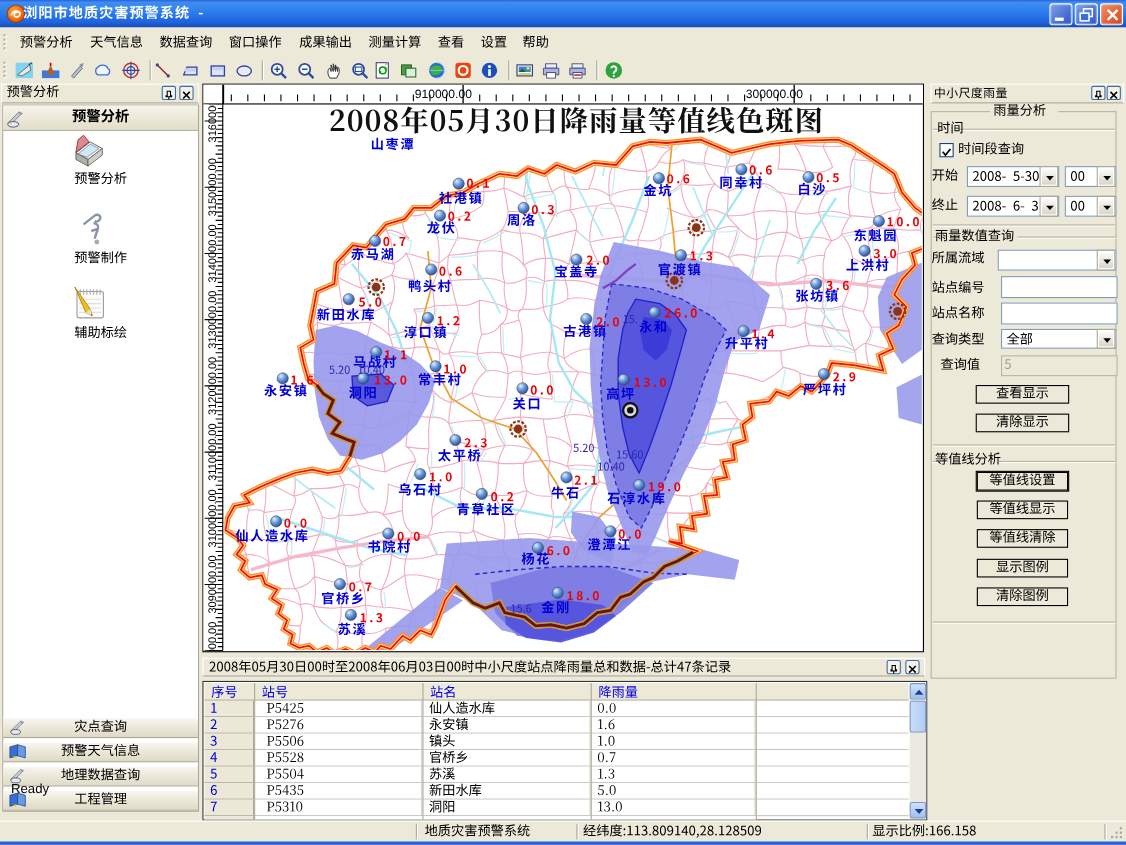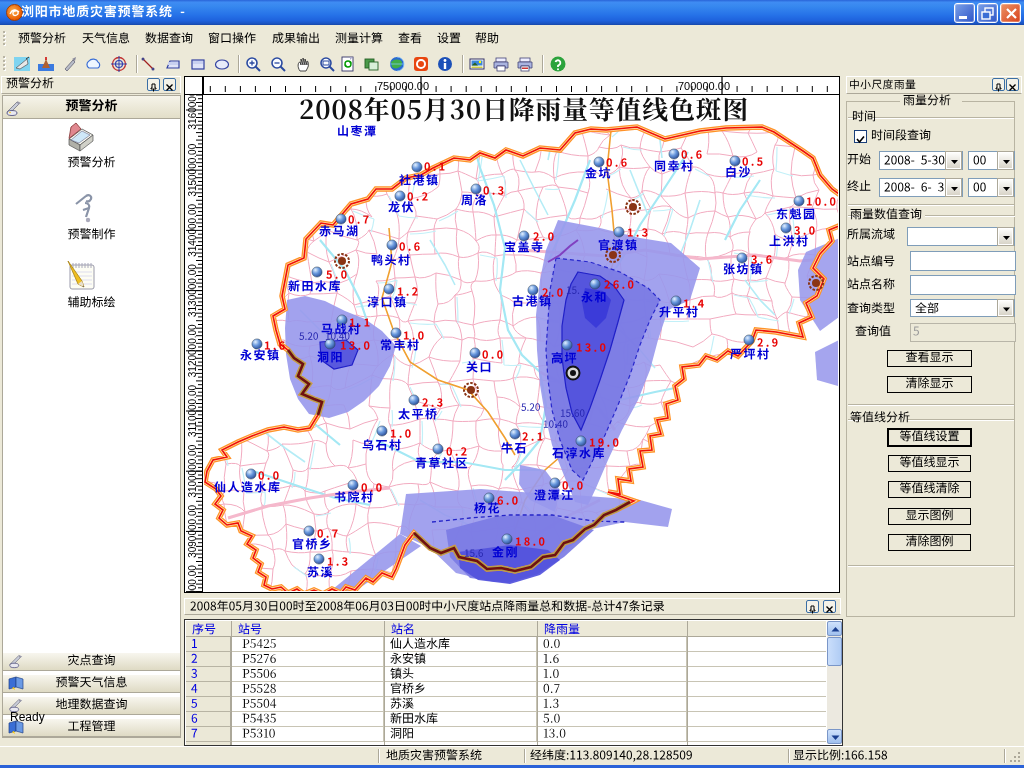--- a/index.html
+++ b/index.html
@@ -241,22 +241,22 @@
     <text transform="rotate(-90 8 15.0)" x="8" y="18.0" text-anchor="middle" font-family="Liberation Sans,sans-serif" font-size="10" fill="#000">3160000</text>
     <text transform="rotate(-90 8 75.2)" x="8" y="78.2" text-anchor="middle" font-family="Liberation Sans,sans-serif" font-size="10" fill="#000">3150000.00</text>
     <text transform="rotate(-90 8 135.4)" x="8" y="138.4" text-anchor="middle" font-family="Liberation Sans,sans-serif" font-size="10" fill="#000">3140000.00</text>
     <text transform="rotate(-90 8 195.6)" x="8" y="198.6" text-anchor="middle" font-family="Liberation Sans,sans-serif" font-size="10" fill="#000">3130000.00</text>
     <text transform="rotate(-90 8 255.8)" x="8" y="258.8" text-anchor="middle" font-family="Liberation Sans,sans-serif" font-size="10" fill="#000">3120000.00</text>
     <text transform="rotate(-90 8 316.0)" x="8" y="319.0" text-anchor="middle" font-family="Liberation Sans,sans-serif" font-size="10" fill="#000">3110000.00</text>
     <text transform="rotate(-90 8 376.2)" x="8" y="379.2" text-anchor="middle" font-family="Liberation Sans,sans-serif" font-size="10" fill="#000">3100000.00</text>
     <text transform="rotate(-90 8 436.4)" x="8" y="439.4" text-anchor="middle" font-family="Liberation Sans,sans-serif" font-size="10" fill="#000">3090000.00</text>
     <text transform="rotate(-90 8 496.6)" x="8" y="499.6" text-anchor="middle" font-family="Liberation Sans,sans-serif" font-size="10" fill="#000">3080000.00</text>
   </svg>
-<div style="position:absolute;left:377px;top:80px;font:11px 'Liberation Sans',sans-serif;color:#000;white-space:nowrap">750000.00</div>
-<div style="position:absolute;left:678px;top:80px;font:11px 'Liberation Sans',sans-serif;color:#000;white-space:nowrap">700000.00</div>
+<div style="position:absolute;left:377px;top:80px;font:11px 'Liberation Sans',sans-serif;color:#000;white-space:nowrap">910000.00</div>
+<div style="position:absolute;left:678px;top:80px;font:11px 'Liberation Sans',sans-serif;color:#000;white-space:nowrap">300000.00</div>
 <svg width="634" height="496" viewBox="0 0 634 496" style="position:absolute;left:204px;top:95px">
     <defs>
       <clipPath id="cc">
         <path d="M229 73 L250 63 L266 65 L276 58 L291 63 L302 55 L319 61 L336 53 L356 55 L371 38 L387 34 L402 35 L433 32 L461 44 L496 36 L522 33 L558 32 L570 37 L599 56 L609 63 L616 80 L628 94 L642 104 L642 128 L625 135 L628 146 L616 159 L609 173 L620 184 L613 201 L602 208 L608 222 L595 228 L599 242 L572 237 L552 235 L548 246 L534 261 L524 256 L513 265 L502 261 L495 270 L478 272 L480 284 L471 291 L474 305 L462 309 L464 323 L453 325 L457 339 L446 341 L448 355 L436 356 L439 372 L425 374 L427 386 L414 384 L416 399 L404 397 L430 406 L412 415 L400 420 L390 430 L381 434 L369 445 L360 448 L351 460 L339 462 L327 472 L311 476 L297 473 L283 474 L273 466 L255 462 L250 453 L237 458 L226 453 L210 438 L201 450 L192 474 L188 482 L178 478 L169 487 L162 483 L151 495 L142 492 L137 498 L128 494 L119 499 L110 495 L100 499 L93 494 L84 498 L77 492 L68 494 L60 490 L62 482 L54 477 L57 469 L49 463 L52 455 L43 449 L48 441 L37 436 L34 428 L23 430 L15 423 L19 415 L11 409 L17 401 L12 394 L1 387 L3 376 L9 365 L23 362 L18 355 L34 347 L48 341 L64 335 L80 332 L94 335 L106 333 L114 320 L118 307 L110 304 L98 299 L105 289 L94 281 L99 269 L90 263 L84 255 L76 249 L72 235 L69 221 L81 214 L78 201 L84 170 L100 163 L102 144 L117 128 L129 130 L147 109 L164 104 L172 94 L188 94 L202 83 L217 80 Z"></path>
       </clipPath>
     </defs>
     <g clip-path="url(#cc)">
       <path d="M5 -3Q9 -9 22 -10M5 -3Q8 10 6 20M6 20Q7 19 17 19M-4 35Q6 31 15 37M-4 35Q-2 46 -3 56M-3 56Q6 61 14 60M4 83Q13 77 18 74M4 83Q9 89 5 98M6 125Q15 125 22 118M6 125Q5 138 2 141M2 141Q11 141 18 134M2 141Q4 151 -1 159M-1 159Q6 160 21 166M-1 159Q-7 168 -5 183M-5 183Q-2 193 -0 205M-0 205Q10 201 26 201M-0 205Q3 213 4 219M4 219Q18 217 28 223M4 219Q10 236 7 250M7 250Q13 252 16 247M7 250Q4 252 7 264M7 264Q12 262 22 267M7 264Q5 275 -4 291M-4 291Q10 291 26 282M-4 291Q-7 300 -6 315M-6 315Q4 311 18 305M-6 315Q-7 318 -6 327M-6 327Q7 327 19 335M-2 356Q-1 362 -7 369M-7 369Q4 378 4 387M4 387Q16 387 21 396M4 387Q1 404 -6 420M-6 420Q8 411 20 409M-6 420Q-3 429 1 429M1 429Q12 434 27 438M1 429Q4 449 -1 461M-1 461Q12 458 22 453M-1 461Q-0 470 -5 479M-5 479Q8 474 19 478M-5 479Q-7 491 0 495M0 495Q17 495 28 500M-5 521Q13 515 23 517M-5 521Q-5 536 4 545M22 -10Q27 -8 39 -4M22 -10Q17 8 17 19M17 19Q28 20 46 20M17 19Q13 26 15 37M15 37Q31 34 44 31M15 37Q11 46 14 60M14 60Q28 53 40 51M14 60Q12 68 18 74M18 74Q31 77 37 73M26 100Q38 96 48 98M26 100Q28 110 22 118M22 118Q38 121 48 118M22 118Q16 126 18 134M18 134Q28 138 39 137M18 134Q25 146 21 166M21 166Q28 165 37 157M21 166Q21 174 26 184M26 184Q34 179 46 180M26 184Q26 196 26 201M26 201Q32 209 47 207M26 201Q32 216 28 223M28 223Q31 225 42 227M28 223Q21 231 16 247M16 247Q31 244 36 246M16 247Q19 256 22 267M22 267Q34 267 36 266M22 267Q21 273 26 282M26 282Q34 286 39 289M26 282Q18 294 18 305M18 305Q36 302 47 306M18 305Q14 317 19 335M19 335Q29 329 36 328M16 344Q24 344 37 343M16 344Q18 357 22 369M22 369Q34 367 36 371M22 369Q19 382 21 396M21 396Q29 394 40 396M21 396Q16 402 20 409M20 409Q35 409 41 417M20 409Q21 428 27 438M27 438Q36 438 38 441M27 438Q28 448 22 453M22 453Q39 453 47 449M19 478Q27 476 39 470M19 478Q20 485 28 500M28 500Q23 510 23 517M23 517Q33 517 48 515M23 517Q22 535 21 546M39 -4Q44 -4 58 -3M39 -4Q37 11 46 20M46 20Q52 17 63 8M46 20Q44 21 44 31M44 31Q46 42 40 51M40 51Q54 50 66 57M37 73Q57 80 69 82M37 73Q46 82 48 98M48 98Q54 98 69 92M48 98Q47 109 48 118M48 118Q61 125 65 125M48 118Q46 131 39 137M39 137Q36 151 37 157M37 157Q51 163 56 163M37 157Q45 165 46 180M46 180Q56 177 58 179M46 180Q46 192 47 207M47 207Q53 203 64 209M47 207Q42 221 42 227M42 227Q54 228 70 226M42 227Q44 237 36 246M36 246Q45 252 61 248M36 246Q41 254 36 266M36 266Q40 276 39 289M39 289Q48 284 56 282M39 289Q41 299 47 306M47 306Q42 319 36 328M36 328Q50 326 60 326M37 343Q48 348 63 356M37 343Q39 355 36 371M36 371Q48 369 62 368M36 371Q34 383 40 396M40 396Q51 399 59 395M40 396Q38 407 41 417M41 417Q39 430 38 441M38 441Q51 440 64 440M38 441Q43 449 47 449M47 449Q55 448 69 455M47 449Q45 458 39 470M39 470Q56 474 69 474M39 470Q34 479 36 498M36 498Q50 502 65 500M48 515Q59 513 68 516M48 515Q42 526 36 543M58 -3Q64 -1 81 -5M58 -3Q57 2 63 8M63 8Q81 14 90 19M67 39Q80 37 85 35M67 39Q69 52 66 57M66 57Q80 58 85 51M66 57Q70 69 69 82M69 82Q79 84 88 78M69 82Q69 84 69 92M69 92Q77 98 83 98M69 92Q68 106 65 125M65 125Q64 131 67 140M67 140Q73 137 85 138M67 140Q64 147 56 163M56 163Q69 159 80 156M56 163Q56 175 58 179M58 179Q73 184 83 181M58 179Q60 189 64 209M64 209Q77 207 85 198M64 209Q66 220 70 226M70 226Q79 224 85 227M70 226Q65 232 61 248M61 248Q72 245 80 245M61 248Q64 251 68 262M68 262Q71 261 84 263M68 262Q57 273 56 282M56 282Q71 277 87 281M56 282Q54 291 57 304M57 304Q68 309 82 309M57 304Q56 311 60 326M60 326Q67 340 63 356M63 356Q74 354 78 349M63 356Q67 359 62 368M62 368Q57 383 59 395M59 395Q70 395 86 391M59 395Q55 403 58 410M58 410Q65 413 79 410M58 410Q57 420 64 440M64 440Q75 439 82 429M64 440Q69 444 69 455M69 455Q76 452 81 456M69 455Q73 466 69 474M69 474Q69 486 65 500M65 500Q74 500 87 500M65 500Q70 511 68 516M68 516Q70 532 70 541M81 -5Q94 -3 108 -6M81 -5Q83 10 90 19M90 19Q95 18 101 19M90 19Q85 31 85 35M85 35Q92 39 108 34M85 35Q85 44 85 51M85 51Q90 60 105 61M85 51Q84 67 88 78M88 78Q103 78 110 75M88 78Q81 92 83 98M83 98Q85 112 88 122M88 122Q97 118 103 114M88 122Q82 127 85 138M85 138Q96 143 110 146M85 138Q83 146 80 156M80 156Q90 158 103 157M80 156Q79 165 83 181M83 181Q92 185 108 188M83 181Q81 187 85 198M85 198Q97 203 106 199M85 198Q83 209 85 227M85 227Q91 224 103 227M80 245Q90 253 106 251M80 245Q84 250 84 263M84 263Q95 266 106 261M84 263Q85 271 87 281M87 281Q92 291 107 293M87 281Q88 294 82 309M82 309Q80 316 87 330M87 330Q93 338 104 336M78 349Q95 350 109 346M78 349Q84 362 89 375M89 375Q100 379 104 373M89 375Q89 384 86 391M86 391Q98 391 101 396M86 391Q84 397 79 410M79 410Q90 409 110 419M79 410Q82 417 82 429M82 429Q99 435 112 436M82 429Q84 447 81 456M81 456Q95 459 106 457M81 456Q84 464 88 470M88 470Q98 478 101 479M87 500Q93 502 102 498M87 500Q84 502 86 512M86 512Q97 518 104 515M86 512Q84 525 81 546M108 -6Q103 4 101 19M101 19Q108 27 108 34M108 34Q123 34 128 30M108 34Q102 50 105 61M105 61Q118 64 128 58M105 61Q108 69 110 75M110 75Q113 73 123 73M110 75Q109 87 104 92M104 92Q115 95 123 102M104 92Q107 104 103 114M103 114Q110 117 120 124M103 114Q106 130 110 146M110 146Q118 141 123 135M110 146Q104 150 103 157M103 157Q116 164 125 167M103 157Q106 177 108 188M108 188Q123 185 133 189M108 188Q108 191 106 199M106 199Q120 199 133 198M103 227Q119 226 127 227M106 251Q116 250 127 246M106 251Q104 259 106 261M106 261Q116 265 132 267M106 261Q111 277 107 293M107 293Q121 290 127 291M107 293Q106 302 107 302M107 302Q117 305 120 311M107 302Q106 324 104 336M104 336Q109 332 122 328M104 336Q107 341 109 346M109 346Q114 344 122 349M109 346Q107 357 104 373M104 373Q113 375 131 371M104 373Q105 383 101 396M101 396Q114 400 121 396M101 396Q101 407 110 419M110 419Q121 421 125 416M110 419Q111 427 112 436M112 436Q117 436 124 433M112 436Q109 451 106 457M106 457Q119 458 128 455M106 457Q107 472 101 479M101 479Q111 482 126 480M101 479Q105 484 102 498M102 498Q107 511 104 515M104 515Q117 510 131 513M104 515Q110 530 110 546M126 -14Q141 -16 148 -9M126 -14Q122 -4 121 9M121 9Q135 10 148 10M121 9Q121 15 128 30M128 30Q142 31 154 37M128 30Q125 43 128 58M128 58Q133 50 142 51M128 58Q130 67 123 73M123 73Q138 75 153 79M123 73Q125 87 123 102M123 102Q138 96 146 97M123 102Q121 110 120 124M120 124Q134 124 147 114M120 124Q127 131 123 135M123 135Q139 142 153 145M123 135Q120 152 125 167M125 167Q143 159 152 155M125 167Q130 176 133 189M133 189Q144 186 153 179M133 189Q134 197 133 198M133 198Q146 205 150 210M133 198Q129 213 127 227M127 227Q136 222 153 220M127 227Q124 233 127 246M127 246Q142 248 148 250M127 246Q133 254 132 267M132 267Q139 271 147 269M132 267Q128 275 127 291M127 291Q131 297 141 293M127 291Q126 306 120 311M120 311Q133 309 140 310M120 311Q116 320 122 328M122 328Q136 333 146 334M122 328Q125 343 122 349M122 349Q122 364 131 371M131 371Q142 369 144 373M121 396Q141 389 153 386M121 396Q119 410 125 416M125 416Q138 408 152 409M125 416Q121 424 124 433M124 433Q136 441 143 441M124 433Q129 441 128 455M128 455Q132 456 144 457M128 455Q131 463 126 480M126 480Q136 483 147 476M126 480Q123 492 129 501M129 501Q140 499 142 501M129 501Q127 503 131 513M131 513Q139 519 149 523M131 513Q127 521 122 539M148 -9Q153 -9 163 -1M148 -9Q143 3 148 10M148 10Q152 14 162 10M148 10Q147 28 154 37M154 37Q144 41 142 51M142 51Q155 53 174 51M153 79Q147 86 146 97M146 97Q150 101 162 100M146 97Q149 105 147 114M147 114Q157 114 168 122M147 114Q154 125 153 145M153 145Q163 140 165 135M153 145Q157 145 152 155M152 155Q161 159 173 159M152 155Q157 163 153 179M153 179Q147 192 150 210M150 210Q162 206 173 206M150 210Q152 215 153 220M153 220Q159 223 173 221M153 220Q152 238 148 250M148 250Q156 247 170 245M148 250Q146 259 147 269M147 269Q157 269 174 271M147 269Q143 277 141 293M141 293Q150 290 168 280M140 310Q146 322 146 334M146 334Q160 327 174 324M149 345Q158 349 164 349M149 345Q149 364 144 373M144 373Q152 372 162 369M144 373Q150 377 153 386M153 386Q151 400 152 409M152 409Q161 414 165 413M152 409Q151 426 143 441M143 441Q149 438 164 428M143 441Q141 446 144 457M144 457Q156 457 172 461M147 476Q158 474 169 474M147 476Q146 484 142 501M142 501Q150 495 164 490M142 501Q144 514 149 523M149 523Q157 515 164 515M163 -1Q178 -4 190 -10M163 -1Q164 4 162 10M162 10Q175 17 192 20M163 30Q172 31 184 29M163 30Q170 36 174 51M174 51Q180 51 184 61M174 51Q167 62 167 79M167 79Q174 76 186 82M167 79Q161 89 162 100M162 100Q173 103 183 99M162 100Q161 115 168 122M165 135Q183 140 195 144M165 135Q171 146 173 159M172 186Q185 186 191 183M172 186Q177 192 173 206M173 206Q177 204 186 201M173 206Q172 212 173 221M173 221Q182 219 195 223M173 221Q168 233 170 245M170 245Q180 247 194 244M170 245Q175 255 174 271M174 271Q178 266 189 259M174 271Q172 272 168 280M168 280Q177 285 187 284M168 280Q166 300 165 311M165 311Q177 313 186 313M165 311Q171 314 174 324M174 324Q167 334 164 349M164 349Q161 359 162 369M162 369Q162 383 170 389M170 389Q178 391 185 392M170 389Q168 404 165 413M165 413Q178 414 193 409M165 413Q163 420 164 428M164 428Q175 426 195 432M164 428Q166 447 172 461M172 461Q179 456 192 457M172 461Q169 468 169 474M169 474Q177 474 188 478M169 474Q165 483 164 490M164 490Q174 487 182 493M164 515Q177 518 195 516M164 515Q172 529 171 535M190 -10Q200 -12 207 -6M190 -10Q196 7 192 20M192 20Q201 18 207 8M192 20Q187 27 184 29M184 29Q197 35 206 35M184 29Q186 45 184 61M184 61Q195 55 207 52M184 61Q182 69 186 82M186 82Q198 76 210 75M186 82Q180 94 183 99M183 99Q191 113 193 119M193 119Q196 128 195 144M195 144Q196 144 204 137M195 144Q195 151 189 165M189 165Q196 164 206 160M189 165Q190 172 191 183M191 183Q201 183 211 182M191 183Q192 192 186 201M186 201Q197 209 211 208M186 201Q190 210 195 223M195 223Q199 229 204 226M195 223Q197 230 194 244M194 244Q203 252 210 252M194 244Q187 255 189 259M189 259Q195 268 206 271M189 259Q192 268 187 284M187 284Q200 284 204 290M187 284Q185 294 186 313M186 313Q183 326 186 330M186 330Q196 331 216 324M186 330Q190 345 192 354M192 354Q202 354 216 348M192 354Q187 367 189 376M189 376Q198 366 217 365M189 376Q190 385 185 392M185 392Q200 387 214 389M185 392Q187 396 193 409M193 409Q205 409 211 410M195 432Q201 429 205 435M195 432Q191 441 192 457M192 457Q204 454 213 456M192 457Q191 463 188 478M188 478Q198 475 216 471M188 478Q190 486 182 493M182 493Q194 499 206 503M182 493Q186 499 195 516M195 516Q200 522 207 523M195 516Q193 528 186 536M207 -6Q213 -8 227 -11M207 -6Q204 4 207 8M207 8Q220 10 228 9M207 8Q202 24 206 35M206 35Q219 28 235 31M206 35Q202 48 207 52M207 52Q222 56 227 59M207 52Q211 61 210 75M210 75Q226 81 236 79M210 75Q203 89 205 104M205 104Q222 102 234 92M205 104Q213 113 212 121M212 121Q227 123 233 124M212 121Q210 125 204 137M204 137Q220 136 230 134M204 137Q201 150 206 160M206 160Q219 159 231 159M206 160Q207 167 211 182M211 182Q220 185 232 178M211 182Q216 200 211 208M211 208Q206 220 204 226M204 226Q221 223 230 227M204 226Q210 234 210 252M210 252Q207 260 206 271M206 271Q216 268 225 262M206 271Q204 283 204 290M204 290Q219 287 234 287M204 290Q205 294 211 306M211 306Q224 309 236 314M211 306Q211 312 216 324M216 324Q227 322 229 324M216 324Q216 332 216 348M216 348Q225 356 236 356M216 348Q212 358 217 365M217 365Q220 365 227 368M214 389Q224 391 226 387M214 389Q217 401 211 410M211 410Q221 407 231 412M211 410Q204 426 205 435M205 435Q208 449 213 456M213 456Q223 452 230 455M213 456Q220 466 216 471M216 471Q229 474 237 470M206 503Q220 498 231 493M206 503Q205 517 207 523M207 523Q219 514 228 512M207 523Q210 537 214 543M228 9Q236 11 250 17M228 9Q230 24 235 31M235 31Q245 34 248 42M235 31Q232 41 227 59M227 59Q240 56 252 54M227 59Q236 65 236 79M236 79Q247 79 254 76M236 79Q236 89 234 92M233 124Q243 121 252 114M233 124Q230 130 230 134M230 134Q243 132 253 134M230 134Q230 149 231 159M231 159Q241 156 255 162M232 178Q244 179 257 185M232 178Q231 196 234 209M234 209Q246 209 251 200M234 209Q230 219 230 227M230 227Q241 224 252 226M230 227Q230 232 238 242M238 242Q249 241 258 245M238 242Q228 250 225 262M225 262Q238 267 256 266M225 262Q230 274 234 287M234 287Q235 292 245 287M234 287Q240 298 236 314M236 314Q241 312 255 310M236 314Q234 319 229 324M229 324Q242 324 249 326M229 324Q235 343 236 356M236 356Q240 356 245 355M236 356Q232 358 227 368M227 368Q242 367 252 371M227 368Q228 374 226 387M226 387Q239 394 254 396M226 387Q233 402 231 412M231 412Q245 412 258 412M228 435Q240 434 255 435M228 435Q230 445 230 455M230 455Q240 453 247 458M230 455Q236 461 237 470M237 470Q251 471 259 470M237 470Q232 485 231 493M231 493Q241 502 249 501M231 493Q232 505 228 512M228 512Q235 517 252 522M228 512Q233 531 233 545M257 -10Q267 -6 272 -3M257 -10Q255 4 250 17M250 17Q259 20 275 20M248 42Q258 33 277 35M248 42Q247 50 252 54M252 54Q267 58 277 54M252 54Q256 61 254 76M254 76Q260 78 272 84M254 76Q256 85 258 97M258 97Q270 97 274 100M258 97Q257 108 252 114M252 114Q263 117 269 117M252 114Q250 125 253 134M253 134Q267 138 272 146M253 134Q251 150 255 162M255 162Q263 164 274 158M255 162Q253 170 257 185M257 185Q262 190 271 186M257 185Q258 196 251 200M251 200Q257 200 268 196M251 200Q251 211 252 226M252 226Q258 228 269 230M252 226Q257 232 258 245M258 245Q264 241 270 243M258 245Q257 257 256 266M256 266Q253 273 245 287M245 287Q252 286 269 284M245 287Q249 303 255 310M255 310Q267 309 280 314M255 310Q250 319 249 326M249 326Q256 327 272 326M249 326Q249 345 245 355M245 355Q257 357 275 351M245 355Q253 368 252 371M252 371Q259 375 266 372M252 371Q257 387 254 396M254 396Q252 409 258 412M258 412Q270 414 273 416M258 412Q261 427 255 435M255 435Q258 432 267 437M255 435Q251 444 247 458M247 458Q264 462 275 460M247 458Q256 461 259 470M259 470Q269 479 271 481M259 470Q250 487 249 501M249 501Q254 497 267 496M249 501Q248 509 252 522M252 522Q270 519 279 520M252 522Q245 534 248 544M272 -3Q279 -7 294 -4M272 -3Q272 9 275 20M275 20Q286 18 293 18M277 35Q285 37 298 37M277 35Q273 41 277 54M277 54Q285 54 291 56M277 54Q274 69 272 84M272 84Q282 79 298 79M272 84Q277 88 274 100M274 100Q289 96 300 101M274 100Q267 109 269 117M269 117Q280 116 290 122M269 117Q271 128 272 146M272 146Q283 139 292 140M272 146Q277 151 274 158M274 158Q282 155 291 161M274 158Q276 174 271 186M271 186Q284 187 290 184M271 186Q265 189 268 196M268 196Q273 209 269 230M269 230Q278 226 296 225M269 230Q272 241 270 243M270 243Q282 248 296 243M270 243Q273 257 269 263M269 263Q286 267 298 268M269 263Q270 272 269 284M269 284Q280 285 290 286M269 284Q271 294 280 314M280 314Q278 321 272 326M272 326Q287 323 296 324M272 326Q271 343 275 351M275 351Q282 357 298 356M275 351Q273 365 266 372M266 372Q262 377 267 391M267 391Q283 388 295 394M267 391Q269 401 273 416M273 416Q284 409 289 411M273 416Q268 429 267 437M267 437Q279 436 294 433M267 437Q269 446 275 460M275 460Q283 453 288 452M275 460Q269 475 271 481M271 481Q285 481 292 479M271 481Q269 493 267 496M267 496Q282 500 294 497M267 496Q272 505 279 520M279 520Q291 522 298 525M279 520Q271 530 268 535M294 -4Q311 -8 320 -14M294 -4Q294 4 293 18M293 18Q298 18 309 15M293 18Q299 24 298 37M298 37Q300 34 309 34M298 37Q296 50 291 56M291 56Q303 56 309 51M291 56Q294 71 298 79M298 79Q309 72 311 75M298 79Q304 86 300 101M300 101Q307 96 314 96M300 101Q292 115 290 122M290 122Q308 117 320 114M290 122Q290 129 292 140M292 140Q303 139 313 145M292 140Q291 154 291 161M291 161Q299 159 310 160M291 161Q288 169 290 184M290 184Q306 182 312 177M290 184Q290 190 297 200M297 200Q307 204 311 208M297 200Q298 210 296 225M296 225Q307 229 309 231M296 225Q292 237 296 243M296 243Q311 243 322 243M296 243Q297 257 298 268M290 286Q304 286 309 283M290 286Q291 297 293 302M293 302Q307 302 316 312M293 302Q293 314 296 324M296 324Q305 326 312 329M296 324Q292 340 298 356M298 356Q296 367 299 370M299 370Q299 385 295 394M295 394Q301 391 315 395M295 394Q289 403 289 411M289 411Q301 408 318 407M289 411Q290 423 294 433M294 433Q299 434 310 431M294 433Q293 446 288 452M288 452Q295 453 309 457M288 452Q286 461 292 479M292 479Q300 480 308 481M292 479Q294 492 294 497M294 497Q292 508 298 525M298 525Q312 522 317 520M320 -14Q318 1 309 15M309 15Q307 29 309 34M309 34Q324 39 334 39M309 34Q305 40 309 51M309 51Q327 50 338 50M309 51Q308 66 311 75M311 75Q326 78 331 77M311 75Q317 81 314 96M314 96Q330 92 339 92M314 96Q321 104 320 114M320 114Q322 117 332 125M320 114Q317 128 313 145M313 145Q325 145 339 142M313 145Q307 153 310 160M310 160Q328 159 342 166M310 160Q313 170 312 177M312 177Q323 174 337 178M311 208Q324 207 341 210M311 208Q307 219 309 231M309 231Q320 222 333 222M309 231Q311 238 322 243M322 243Q328 243 336 246M322 243Q314 260 315 268M315 268Q328 271 330 272M315 268Q311 272 309 283M309 283Q323 280 336 285M309 283Q312 297 316 312M316 312Q312 322 312 329M312 329Q324 326 342 330M312 329Q319 340 316 354M316 354Q332 347 341 343M316 354Q315 367 308 372M308 372Q317 369 333 370M308 372Q309 382 315 395M315 395Q332 391 339 390M315 395Q317 402 318 407M318 407Q322 416 329 419M318 407Q310 419 310 431M310 431Q321 435 331 436M310 431Q314 443 309 457M309 457Q321 456 333 459M309 457Q312 472 308 481M308 481Q324 481 339 478M308 481Q314 492 316 498M316 498Q319 503 330 499M316 498Q316 509 317 520M317 520Q325 523 330 524M317 520Q314 537 313 545M330 -2Q343 -12 353 -14M330 -2Q336 5 339 16M339 16Q341 20 352 14M339 16Q335 30 334 39M334 39Q348 34 364 40M334 39Q336 45 338 50M338 50Q346 53 353 56M338 50Q337 64 331 77M331 77Q339 75 350 83M339 92Q351 88 354 92M339 92Q332 106 332 125M332 125Q345 122 363 120M332 125Q335 135 339 142M339 142Q343 145 352 141M342 166Q348 163 351 156M342 166Q344 170 337 178M337 178Q343 177 356 175M337 178Q336 193 341 210M341 210Q348 208 352 207M333 222Q341 225 356 226M333 222Q337 231 336 246M336 246Q346 245 350 252M330 272Q338 270 352 270M330 272Q331 282 336 285M336 285Q349 287 358 287M336 285Q335 297 333 311M333 311Q348 315 361 313M333 311Q335 322 342 330M342 330Q338 335 341 343M341 343Q348 345 351 346M341 343Q333 356 333 370M333 370Q350 374 364 375M333 370Q341 381 339 390M339 390Q342 387 353 388M339 390Q330 403 329 419M329 419Q333 432 331 436M331 436Q340 436 350 432M331 436Q335 447 333 459M339 478Q344 473 353 473M339 478Q331 489 330 499M330 499Q349 500 363 500M330 524Q336 527 337 532M353 -14Q364 -6 384 -3M353 -14Q358 -4 352 14M352 14Q365 11 374 13M352 14Q357 25 364 40M364 40Q370 42 377 34M364 40Q356 51 353 56M353 56Q367 61 384 61M353 56Q348 66 350 83M350 83Q364 76 383 77M350 83Q350 88 354 92M354 92Q371 93 384 98M354 92Q362 111 363 120M363 120Q365 126 376 123M363 120Q362 135 352 141M352 141Q358 142 372 135M352 141Q353 152 351 156M351 156Q368 159 381 161M351 156Q351 165 356 175M356 175Q370 179 381 175M352 207Q362 208 378 201M352 207Q358 215 356 226M356 226Q356 241 350 252M350 252Q369 244 385 240M352 270Q359 265 371 260M352 270Q353 282 358 287M358 287Q370 289 380 290M358 287Q358 302 361 313M356 335Q365 328 375 328M356 335Q353 336 351 346M351 346Q359 347 373 344M351 346Q359 357 364 375M364 375Q372 375 384 372M364 375Q357 386 353 388M353 388Q363 385 375 386M353 388Q351 402 353 413M353 413Q361 415 378 418M353 413Q349 424 350 432M350 432Q359 449 361 457M361 457Q363 451 371 453M361 457Q359 461 353 473M353 473Q367 473 374 480M353 473Q360 483 363 500M363 500Q366 499 377 498M352 513Q366 518 381 519M352 513Q353 527 361 542M384 -3Q396 -7 401 -3M374 13Q385 15 395 19M374 13Q374 20 377 34M377 34Q388 38 406 40M377 34Q382 50 384 61M384 61Q393 58 395 52M384 61Q384 69 383 77M383 77Q389 74 398 81M383 77Q388 87 384 98M384 98Q381 111 376 123M376 123Q390 126 396 121M376 123Q377 130 372 135M372 135Q385 137 394 134M372 135Q379 144 381 161M381 161Q377 164 381 175M381 175Q389 178 397 178M381 175Q379 190 378 201M378 201Q380 211 381 225M381 225Q388 218 396 217M381 225Q383 231 385 240M385 240Q393 243 395 243M371 260Q391 266 405 264M380 290Q378 299 377 305M377 305Q389 306 397 302M375 328Q391 328 403 335M375 328Q374 339 373 344M373 344Q382 343 398 350M373 344Q376 362 384 372M384 372Q389 374 403 371M384 372Q376 381 375 386M375 386Q386 392 406 399M375 386Q377 402 378 418M378 418Q383 414 392 418M378 418Q382 423 382 435M382 435Q387 438 402 434M382 435Q376 443 371 453M371 453Q387 457 395 453M371 453Q377 469 374 480M374 480Q381 480 392 482M374 480Q373 485 377 498M377 498Q391 501 405 496M377 498Q382 513 381 519M381 519Q387 520 402 521M381 519Q385 530 383 546M401 -3Q405 -10 419 -11M401 -3Q396 9 395 19M395 19Q412 19 427 20M395 19Q397 34 406 40M406 40Q409 30 416 29M406 40Q398 45 395 52M395 52Q410 56 417 50M398 81Q410 79 415 72M402 94Q412 99 427 103M396 121Q412 113 425 114M396 121Q399 128 394 134M394 134Q408 140 425 136M403 168Q403 169 397 178M397 178Q407 185 419 183M397 178Q393 190 394 206M394 206Q410 207 423 204M394 206Q392 207 396 217M396 217Q408 223 414 228M396 217Q392 230 395 243M395 243Q409 250 422 247M395 243Q398 251 405 264M405 264Q402 278 396 285M396 285Q405 293 424 293M396 285Q392 291 397 302M397 302Q411 308 426 311M397 302Q405 314 403 335M403 335Q408 334 413 327M403 335Q400 346 398 350M398 350Q405 356 423 356M398 350Q397 364 403 371M403 371Q416 372 426 371M403 371Q402 388 406 399M392 418Q403 413 415 415M392 418Q400 424 402 434M402 434Q395 444 395 453M395 453Q409 449 425 455M395 453Q390 465 392 482M392 482Q401 484 414 478M405 496Q410 496 421 499M405 496Q404 504 402 521M402 521Q409 520 423 524M402 521Q403 534 404 544M419 -11Q432 -2 439 -2M419 -11Q421 5 427 20M427 20Q438 14 441 9M427 20Q418 23 416 29M416 29Q434 34 443 33M417 50Q426 54 436 53M417 50Q421 57 415 72M415 72Q428 75 446 72M415 72Q416 92 427 103M427 103Q436 102 438 96M427 103Q429 112 425 114M425 114Q437 117 447 114M425 114Q429 120 425 136M425 136Q439 136 444 134M425 136Q418 150 418 154M418 154Q431 156 443 162M418 154Q414 166 419 183M419 183Q430 179 440 185M419 183Q418 190 423 204M423 204Q436 207 440 204M423 204Q414 217 414 228M414 228Q431 228 442 221M414 228Q423 236 422 247M422 247Q432 241 445 243M422 247Q418 254 421 268M421 268Q433 272 440 267M421 268Q419 285 424 293M424 293Q437 292 441 286M424 293Q426 299 426 311M426 311Q433 306 436 308M426 311Q424 324 413 327M413 327Q435 334 446 331M423 356Q435 355 439 344M423 356Q425 368 426 371M426 371Q434 368 436 370M426 371Q416 383 414 387M414 387Q416 405 415 415M415 415Q426 410 442 411M414 428Q421 424 435 430M414 428Q422 446 425 455M425 455Q433 451 441 448M425 455Q415 466 414 478M414 478Q426 482 434 481M414 478Q414 492 421 499M421 499Q432 506 447 504M423 524Q428 522 436 515M423 524Q427 530 423 544M439 -2Q451 -1 460 -1M441 9Q448 14 461 12M441 9Q438 18 443 33M443 33Q454 35 460 33M443 33Q437 41 436 53M436 53Q441 55 456 57M436 53Q437 61 446 72M446 72Q450 77 458 79M446 72Q439 79 438 96M438 96Q445 94 457 101M438 96Q441 104 447 114M447 114Q459 109 467 112M447 114Q443 128 444 134M444 134Q451 134 458 139M444 134Q441 146 443 162M443 162Q443 169 440 185M440 185Q448 187 455 179M440 185Q441 198 440 204M440 204Q452 206 466 208M440 204Q441 216 442 221M442 221Q445 226 456 224M442 221Q443 236 445 243M445 243Q452 245 456 244M440 267Q445 273 456 270M440 267Q444 272 441 286M441 286Q459 285 467 286M441 286Q440 300 436 308M436 308Q451 311 457 307M446 331Q453 326 462 324M446 331Q442 341 439 344M439 344Q451 350 460 355M439 344Q437 353 436 370M436 370Q455 374 468 369M436 370Q443 378 448 395M448 395Q456 394 463 397M448 395Q444 403 442 411M442 411Q446 411 460 415M442 411Q439 422 435 430M435 430Q436 437 441 448M441 448Q454 457 459 458M434 481Q444 478 458 479M434 481Q442 489 447 504M447 504Q449 503 459 493M447 504Q445 507 436 515M436 515Q452 515 465 521M436 515Q444 527 446 533M460 -1Q477 -2 486 -9M460 -1Q457 4 461 12M461 12Q470 14 487 10M461 12Q456 19 460 33M460 33Q477 28 488 28M460 33Q462 47 456 57M456 57Q470 55 477 53M456 57Q453 63 458 79M458 79Q474 72 489 72M458 79Q458 88 457 101M457 101Q473 102 481 98M457 101Q460 105 467 112M467 112Q476 122 484 123M467 112Q464 127 458 139M458 139Q469 134 482 139M458 139Q465 145 466 160M466 160Q474 162 479 161M455 179Q472 180 484 185M455 179Q462 193 466 208M466 208Q475 204 486 205M466 208Q463 219 456 224M456 224Q466 224 483 224M456 224Q459 233 456 244M456 244Q473 246 489 252M456 270Q463 281 467 286M467 286Q480 293 487 293M467 286Q459 299 457 307M457 307Q474 310 485 307M457 307Q461 317 462 324M462 324Q477 334 489 333M462 324Q460 339 460 355M460 355Q465 359 468 369M468 369Q471 373 478 375M468 369Q470 385 463 397M463 397Q476 397 482 391M463 397Q458 402 460 415M460 415Q461 425 455 431M455 431Q472 429 486 430M459 458Q470 456 476 457M459 458Q457 466 458 479M458 479Q471 476 478 473M458 479Q459 490 459 493M459 493Q462 511 465 521M465 521Q471 516 482 520M465 521Q460 526 462 536M486 -9Q494 -4 501 -6M486 -9Q485 2 487 10M487 10Q498 15 509 17M487 10Q489 14 488 28M488 28Q498 28 504 34M488 28Q482 43 477 53M477 53Q484 62 489 72M489 72Q495 71 503 79M489 72Q484 80 481 98M481 98Q499 95 511 98M481 98Q483 108 484 123M484 123Q496 116 511 116M484 123Q484 128 482 139M482 139Q491 137 504 138M482 139Q482 149 479 161M479 161Q495 161 502 163M479 161Q480 170 484 185M484 185Q500 184 507 185M484 185Q487 191 486 205M486 205Q499 200 510 201M486 205Q486 210 483 224M483 224Q492 224 506 224M489 252Q500 247 508 239M487 269Q494 265 502 264M487 269Q487 277 487 293M487 293Q496 288 502 288M487 293Q488 297 485 307M485 307Q488 307 498 301M489 333Q493 324 504 323M487 349Q496 348 511 352M487 349Q480 364 478 375M478 375Q486 375 503 375M478 375Q485 381 482 391M482 391Q486 407 482 416M482 416Q489 408 504 407M482 416Q486 419 486 430M486 430Q489 436 498 433M486 430Q481 439 476 457M476 457Q483 456 499 459M476 457Q475 467 478 473M478 473Q476 487 484 495M484 495Q494 496 511 500M484 495Q484 511 482 520M482 520Q477 531 478 544M501 -6Q510 -6 524 -3M501 -6Q508 7 509 17M509 17Q515 19 529 17M504 34Q508 34 518 36M504 34Q506 48 503 59M503 59Q515 58 529 61M503 79Q519 84 528 80M503 79Q511 84 511 98M511 98Q510 96 519 98M511 98Q513 109 511 116M511 116Q518 120 524 122M511 116Q509 126 504 138M504 138Q517 136 526 142M504 138Q500 149 502 163M502 163Q514 163 528 156M502 163Q509 170 507 185M507 185Q515 188 530 184M507 185Q512 189 510 201M510 201Q516 205 528 198M506 224Q520 221 532 219M506 224Q506 235 508 239M508 239Q519 241 523 244M502 264Q513 258 521 260M502 264Q503 271 502 288M502 288Q501 293 498 301M498 301Q508 307 525 308M498 301Q499 308 504 323M504 323Q517 325 531 327M504 323Q507 339 511 352M511 352Q513 357 522 356M511 352Q505 367 503 375M503 375Q513 371 526 366M503 375Q497 378 499 389M499 389Q516 394 528 394M504 407Q513 416 529 416M504 407Q500 423 498 433M498 433Q506 436 523 441M498 433Q502 447 499 459M499 459Q515 460 532 458M499 459Q496 470 500 481M500 481Q505 480 520 471M500 481Q505 491 511 500M511 500Q513 503 522 503M511 500Q506 510 509 522M509 522Q521 523 525 524M509 522Q513 538 507 546M524 -3Q532 -0 544 -6M524 -3Q526 3 529 17M529 17Q542 17 551 12M529 17Q526 30 518 36M518 36Q535 38 544 38M518 36Q525 46 529 61M529 61Q543 64 553 57M529 61Q533 71 528 80M528 80Q536 76 548 79M528 80Q523 90 519 98M519 98Q528 101 540 98M519 98Q519 113 524 122M524 122Q538 118 552 124M524 122Q527 129 526 142M526 142Q533 137 546 137M526 142Q531 151 528 156M528 156Q539 153 545 159M528 156Q525 174 530 184M530 184Q541 187 544 185M530 184Q527 194 528 198M528 198Q533 201 543 201M528 198Q529 213 532 219M532 219Q540 220 552 220M523 244Q534 248 542 247M523 244Q525 256 521 260M521 260Q536 264 548 262M521 260Q526 274 530 283M530 283Q534 279 542 281M530 283Q524 292 525 308M525 308Q537 310 552 313M525 308Q524 318 531 327M531 327Q538 329 548 326M531 327Q523 340 522 356M522 356Q526 363 526 366M526 366Q539 366 551 369M526 366Q525 378 528 394M528 394Q531 396 543 397M528 394Q529 401 529 416M529 416Q537 413 551 413M529 416Q523 431 523 441M523 441Q540 439 547 430M523 441Q522 451 532 458M532 458Q540 459 540 457M532 458Q530 466 520 471M520 471Q540 477 551 475M520 471Q521 485 522 503M522 503Q538 500 547 499M522 503Q523 509 525 524M525 524Q530 524 540 524M525 524Q521 535 523 537M544 -6Q547 -13 561 -11M544 -6Q550 6 551 12M551 12Q558 13 574 14M551 12Q552 28 544 38M544 38Q563 39 573 36M544 38Q548 46 553 57M548 79Q560 77 570 74M548 79Q542 87 540 98M540 98Q554 95 569 101M540 98Q546 113 552 124M552 124Q559 122 561 118M552 124Q544 135 546 137M546 137Q543 144 545 159M545 159Q557 160 570 162M545 159Q544 173 544 185M544 185Q552 187 562 183M544 185Q548 189 543 201M543 201Q560 206 568 206M543 201Q547 215 552 220M552 220Q563 218 573 224M542 247Q558 250 573 245M542 247Q548 259 548 262M548 262Q558 267 569 269M548 262Q542 269 542 281M542 281Q549 278 562 280M542 281Q550 301 552 313M552 313Q561 309 561 305M552 313Q548 315 548 326M548 326Q548 337 548 350M548 350Q546 361 551 369M551 369Q561 368 574 367M551 369Q545 384 543 397M543 397Q555 390 571 387M543 397Q542 402 551 413M551 413Q558 411 560 411M551 413Q545 424 547 430M547 430Q557 432 568 437M547 430Q544 441 540 457M540 457Q559 461 571 458M540 457Q546 464 551 475M551 475Q553 473 564 479M547 499Q551 501 565 501M547 499Q545 516 540 524M540 524Q554 528 566 522M540 524Q549 527 553 533M561 -11Q580 -4 594 -1M561 -11Q567 2 574 14M574 14Q582 17 590 17M574 14Q576 26 573 36M573 36Q582 34 590 33M573 36Q576 44 571 50M571 50Q583 51 591 52M571 50Q567 62 570 74M570 74Q565 84 569 101M569 101Q579 102 592 103M569 101Q561 114 561 118M561 118Q575 115 586 112M561 118Q569 126 571 139M571 139Q576 144 589 145M571 139Q572 154 570 162M570 162Q576 166 584 162M570 162Q565 176 562 183M562 183Q571 187 581 188M562 183Q561 191 568 206M568 206Q568 212 573 224M573 224Q580 217 583 217M573 224Q576 236 573 245M573 245Q581 242 589 246M573 245Q574 252 569 269M569 269Q562 276 562 280M562 280Q557 290 561 305M561 305Q578 310 585 312M561 305Q562 322 573 334M573 334Q579 329 589 333M573 334Q573 347 563 352M563 352Q581 350 593 346M563 352Q572 357 574 367M574 367Q575 373 581 374M574 367Q572 378 571 387M571 387Q577 383 585 386M571 387Q569 399 560 411M560 411Q570 406 587 410M560 411Q565 419 568 437M568 437Q577 428 586 427M568 437Q566 448 571 458M571 458Q586 456 592 450M571 458Q568 467 564 479M564 479Q562 493 565 501M565 501Q577 497 591 492M565 501Q568 514 566 522M566 522Q565 529 564 541M594 -1Q597 2 606 -3M594 -1Q589 10 590 17M590 17Q599 11 606 12M590 33Q602 33 611 36M590 33Q587 44 591 52M591 52Q604 50 611 49M591 52Q587 67 587 79M587 79Q597 82 609 80M587 79Q588 91 592 103M592 103Q602 97 615 95M592 103Q591 111 586 112M586 112Q599 112 608 113M586 112Q584 126 589 145M589 145Q599 141 612 136M589 145Q588 150 584 162M584 162Q593 157 611 160M584 162Q587 174 581 188M581 188Q580 190 588 202M588 202Q606 203 615 202M588 202Q588 210 583 217M583 217Q596 221 603 222M583 217Q583 233 589 246M589 246Q599 239 614 242M589 246Q585 252 581 264M581 264Q588 263 605 268M595 290Q608 292 611 288M595 290Q589 302 585 312M585 312Q599 305 608 307M589 333Q599 332 602 322M589 333Q595 337 593 346M593 346Q601 350 615 346M593 346Q585 359 581 374M585 386Q598 394 602 395M585 386Q590 401 587 410M587 410Q597 419 603 419M587 410Q589 421 586 427M586 427Q597 432 610 438M586 427Q584 435 592 450M592 450Q598 462 594 470M594 470Q600 478 609 477M594 470Q588 485 591 492M591 492Q595 495 608 494M591 492Q584 508 586 515M586 515Q595 523 607 523M586 515Q594 532 594 546M606 -3Q619 -5 632 -0M606 -3Q610 2 606 12M606 12Q613 11 624 8M606 12Q604 28 611 36M611 36Q619 39 625 39M611 36Q611 38 611 49M611 49Q621 49 630 49M611 49Q614 68 609 80M609 80Q623 79 627 70M609 80Q609 88 615 95M615 95Q611 104 608 113M608 113Q619 115 633 114M608 113Q615 126 612 136M612 136Q625 131 634 136M612 136Q612 146 611 160M611 160Q620 164 633 166M611 160Q607 171 603 181M603 181Q614 180 625 186M603 181Q608 195 615 202M615 202Q617 197 626 199M615 202Q606 208 603 222M603 222Q613 222 629 223M603 222Q605 237 614 242M614 242Q622 244 625 252M614 242Q614 258 605 268M605 268Q619 272 629 270M605 268Q609 278 611 288M611 288Q625 286 636 292M611 288Q609 299 608 307M608 307Q621 304 637 303M608 307Q609 313 602 322M615 346Q625 347 627 353M615 346Q615 356 612 372M612 372Q619 375 630 375M612 372Q609 388 602 395M602 395Q611 395 624 392M602 395Q599 410 603 419M603 419Q615 415 623 410M603 419Q602 425 610 438M610 438Q616 434 625 435M610 438Q609 446 605 458M605 458Q621 455 630 454M605 458Q612 467 609 477M609 477Q614 482 629 483M609 477Q613 487 608 494M608 494Q604 504 607 523M607 523Q618 515 627 517M607 523Q612 528 612 542M632 -0Q637 -5 649 -12M632 -0Q626 1 624 8M624 8Q640 4 653 7M624 8Q620 25 625 39M625 39Q636 36 650 33M625 39Q628 42 630 49M630 49Q644 53 649 53M630 49Q629 61 627 70M627 70Q637 77 645 83M627 70Q629 84 636 101M636 101Q648 95 654 91M636 101Q632 105 633 114M633 114Q637 123 634 136M634 136Q635 142 647 139M634 136Q633 146 633 166M633 166Q641 159 654 157M625 186Q636 184 648 182M625 186Q622 195 626 199M626 199Q639 200 654 206M626 199Q625 214 629 223M629 223Q646 226 657 224M629 223Q629 241 625 252M625 252Q640 249 649 252M625 252Q628 262 629 270M629 270Q645 264 657 265M636 292Q633 293 637 303M637 303Q645 309 650 311M637 303Q631 314 631 326M631 326Q640 332 653 332M631 326Q629 342 627 353M627 353Q643 354 651 346M630 375Q637 375 653 375M630 375Q630 387 624 392M624 392Q631 398 647 397M624 392Q626 401 623 410M623 410Q634 410 653 410M623 410Q625 428 625 435M625 435Q641 430 654 428M625 435Q629 440 630 454M630 454Q644 456 657 462M630 454Q626 472 629 483M629 483Q639 479 655 483M629 483Q630 489 634 501M634 501Q638 501 650 494M627 517Q626 532 625 545M649 -12Q658 -15 675 -11M653 7Q666 14 669 10M653 7Q647 22 650 33M650 33Q664 33 671 39M650 33Q654 46 649 53M649 53Q664 55 674 60M649 53Q649 66 645 83M645 83Q664 81 676 80M645 83Q648 89 654 91M654 91Q659 94 669 100M654 91Q650 111 651 123M651 123Q665 115 678 115M651 123Q647 129 647 139M647 139Q653 144 670 146M647 139Q647 143 654 157M654 157Q663 154 666 157M654 157Q653 170 648 182M648 182Q660 183 672 184M648 182Q652 192 654 206M654 206Q662 208 679 209M657 224Q664 228 678 224M657 224Q653 234 649 252M649 252Q665 252 675 249M649 252Q655 256 657 265M657 265Q662 264 665 270M657 265Q649 276 647 287M647 287Q656 291 673 289M650 311Q664 306 669 302M650 311Q653 325 653 332M653 332Q658 326 672 328M653 332Q657 344 651 346M651 346Q653 358 653 375M653 375Q660 376 673 375M653 375Q652 385 647 397M647 397Q649 403 653 410M653 410Q666 405 671 407M653 410Q652 417 654 428M654 428Q664 427 665 428M654 428Q653 450 657 462M657 462Q662 459 670 450M657 462Q658 474 655 483M655 483Q658 479 666 469M655 483Q650 493 650 494M650 494Q658 497 668 494M650 494Q653 509 654 524M654 524Q664 517 677 514M654 524Q659 528 657 541" fill="none" stroke="#f2abc0" stroke-width="1"></path>
     </g>
     <g clip-path="url(#cc)">

